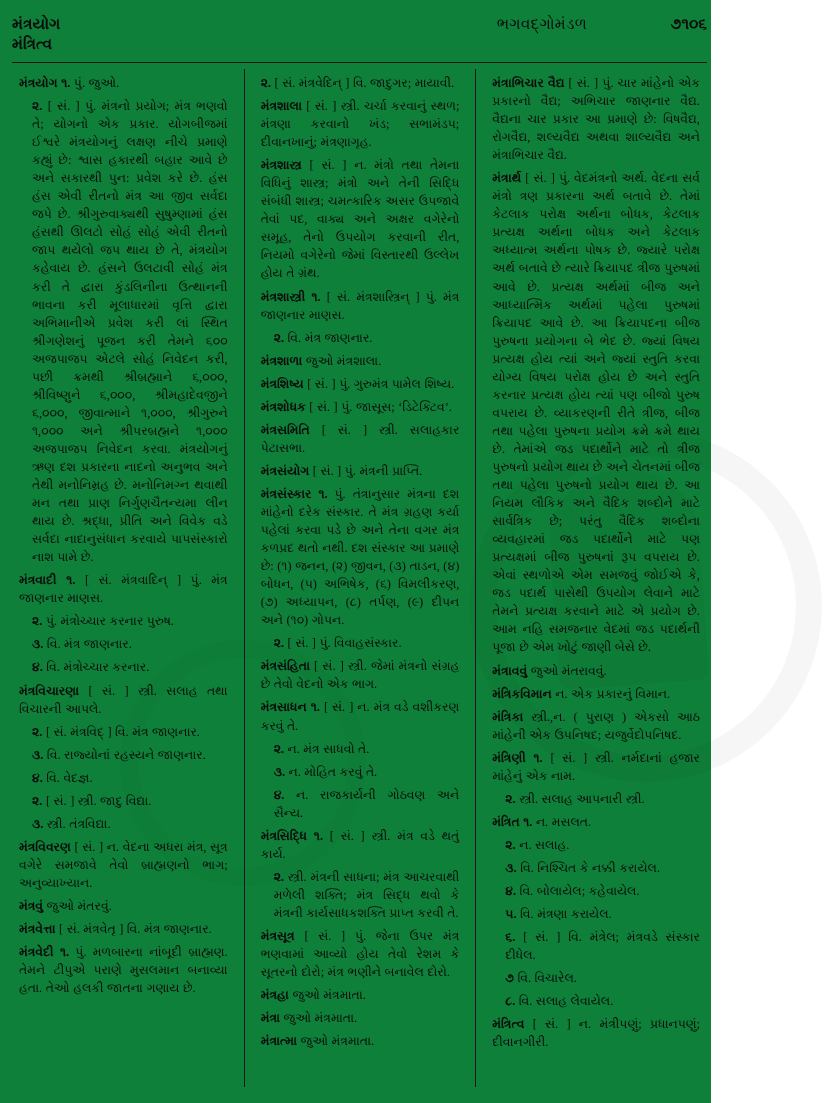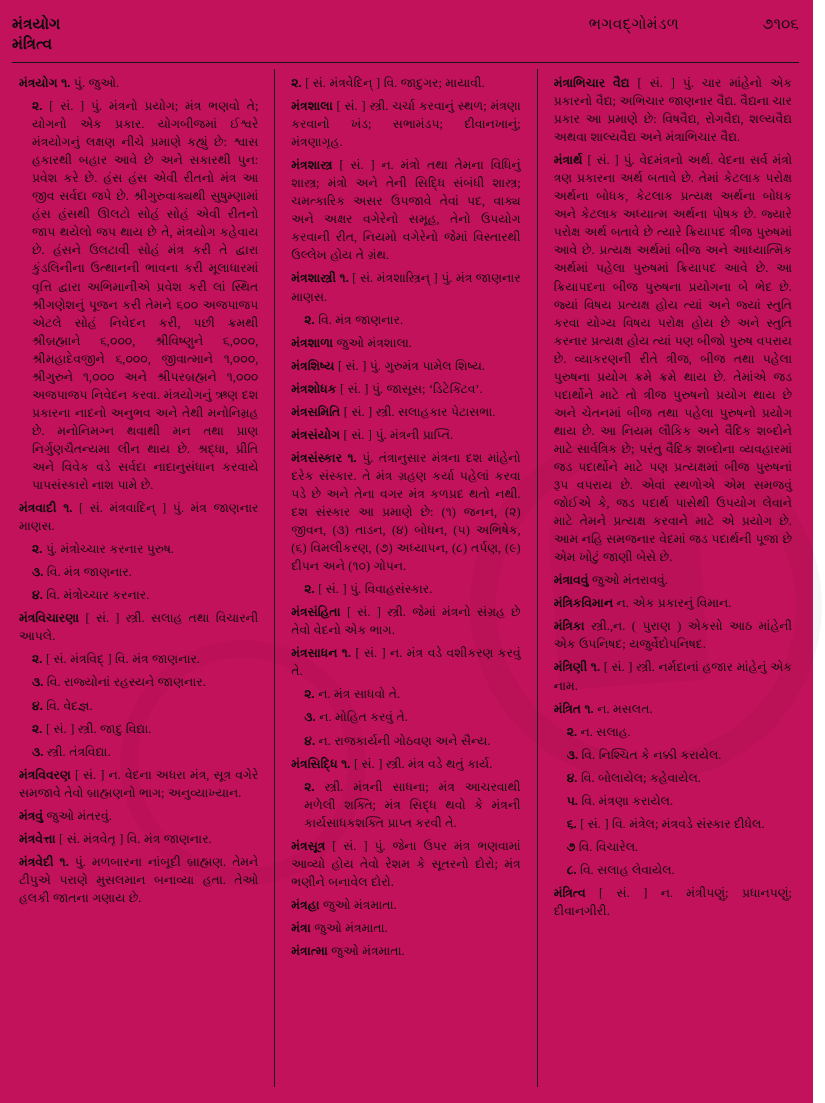--- a/index.html
+++ b/index.html
@@ -6,24 +6,24 @@
   html,body{margin:0;padding:0;background:#ffffff;}
   body{
     width:825px;height:1103px;
     font-family:"Liberation Serif","DejaVu Serif",serif;
     color:#111;
     position:relative;
     overflow:hidden;
   }
   .page{
     position:relative;
-    width:813px;height:1103px;
+    width:711px;height:1103px;
     box-sizing:border-box;
-    padding:14px 14px 8px 12px;
-    background:#be185d;
+    padding:14px 4px 8px 12px;
+    background:#15803d;
     filter:contrast(1.06);
   }
   
   .watermark{
     position:absolute;
     left:470px;top:430px;
     width:300px;height:300px;
     border-radius:50%;
     border:26px solid rgba(0,0,0,0.035);
     pointer-events:none;
@@ -51,21 +51,21 @@
   
   .runhead{
     position:relative;z-index:2;
     display:flex;align-items:flex-start;
     height:46px;
     font-size:15.5px;
     font-weight:bold;
   }
   .runhead .rh-left{width:250px;line-height:1.32;}
   .runhead .rh-center{flex:1;text-align:right;padding-top:1px;font-weight:normal;letter-spacing:.2px;}
-  .runhead .rh-right{width:120px;text-align:right;padding-top:1px;font-weight:normal;}
+  .runhead .rh-right{width:120px;text-align:right;padding-top:1px;font-weight:bold;}
 
   .rule{
     position:relative;z-index:2;
     border-top:1.6px solid #1a1a1a;
     margin:2px 0 6px 0;
   }
 
   
   .columns{
     position:relative;z-index:2;
@@ -226,20 +226,21 @@
           <p><span class="hw">મંત્રાવવું </span><span>જુઓ મંતરાવવું.</span></p>
         </div>
         <div class="entry">
           <p><span class="hw">મંત્રિકવિમાન </span><span>ન. એક પ્રકારનું વિમાન.</span></p>
         </div>
         <div class="entry">
           <p><span class="hw">મંત્રિકા </span><span>સ્ત્રી.,ન. ( પુરાણ ) એકસો આઠ માંહેની એક ઉપનિષદ; યજુર્વેદોપનિષદ.</span></p>
         </div>
         <div class="entry">
           <p><span class="hw">મંત્રિણી </span><span class="hw">૧. </span><span>[ સં. ] સ્ત્રી. નર્મદાનાં હજાર માંહેનું એક નામ.</span></p>
+          <p class="sense"><span class="hw">૨. </span><span>સ્ત્રી. સલાહ આપનારી સ્ત્રી.</span></p>
         </div>
         <div class="entry">
           <p><span class="hw">મંત્રિત </span><span class="hw">૧. </span><span>ન. મસલત.</span></p>
           <p class="sense"><span class="hw">૨. </span><span>ન. સલાહ.</span></p>
           <p class="sense"><span class="hw">૩. </span><span>વિ. નિશ્ચિત કે નક્કી કરાયેલ.</span></p>
           <p class="sense"><span class="hw">૪. </span><span>વિ. બોલાયેલ; કહેવાયેલ.</span></p>
           <p class="sense"><span class="hw">૫. </span><span>વિ. મંત્રણા કરાયેલ.</span></p>
           <p class="sense"><span class="hw">૬. </span><span>[ સં. ] વિ. મંત્રેલ; મંત્રવડે સંસ્કાર દીધેલ.</span></p>
           <p class="sense"><span class="hw">૭ </span><span>વિ. વિચારેલ.</span></p>
           <p class="sense"><span class="hw">૮. </span><span>વિ. સલાહ લેવાયેલ.</span></p>

